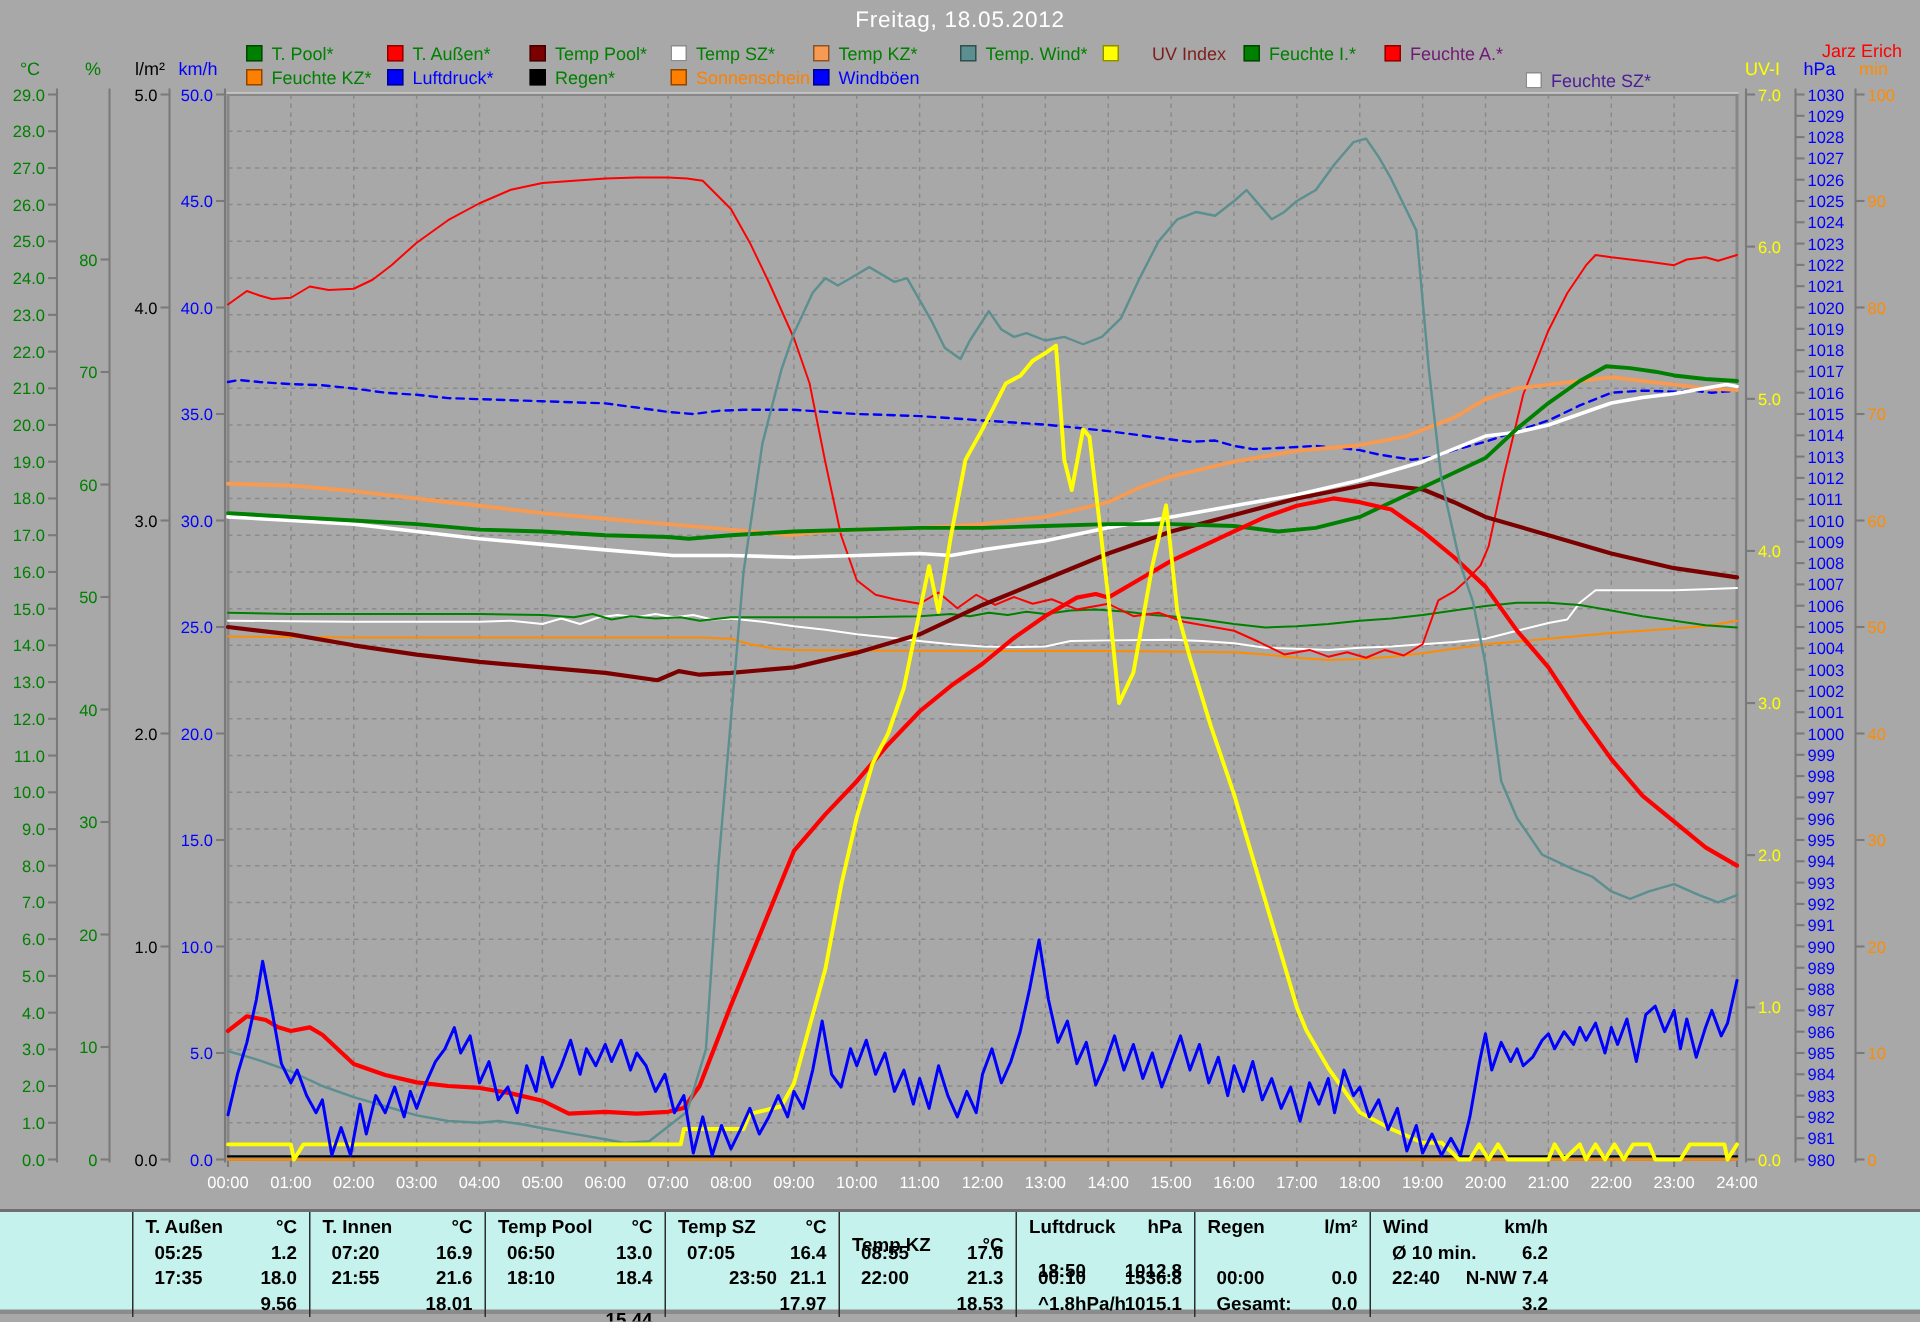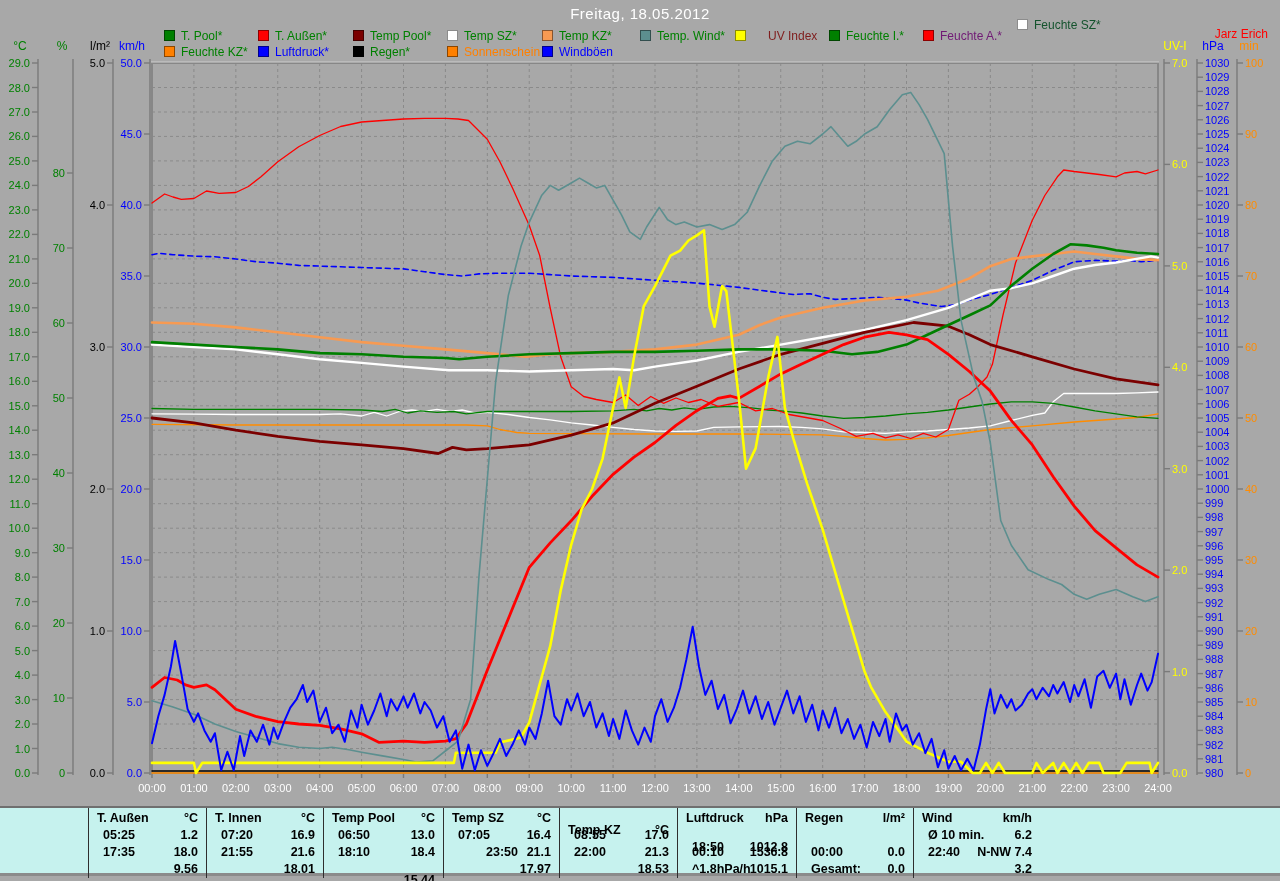--- a/index.html
+++ b/index.html
@@ -56,21 +56,21 @@
         <span>UV Index</span>
       </div>
       <div class="legend-item" style="left: 829px; top: 29px; color: rgb(0, 128, 0);">
         <span class="legend-swatch" style="background: rgb(0, 128, 0);"></span>
         <span>Feuchte I.*</span>
       </div>
       <div class="legend-item" style="left: 923px; top: 29px; color: #701a75;">
         <span class="legend-swatch" style="background: rgb(255, 0, 0);"></span>
         <span>Feuchte A.*</span>
       </div>
-      <div class="legend-item" style="left: 1017px; top: 18px; color: #14532d;">
+      <div class="legend-item" style="left: 1017px; top: 47px; color: #4c1d95;">
         <span class="legend-swatch" style="background: rgb(255, 255, 255);"></span>
         <span>Feuchte SZ*</span>
       </div>
       <div class="legend-item" style="left: 164px; top: 45px; color: rgb(0, 128, 0);">
         <span class="legend-swatch" style="background: rgb(255, 128, 0);"></span>
         <span>Feuchte KZ*</span>
       </div>
       <div class="legend-item" style="left: 258px; top: 45px; color: rgb(0, 0, 255);">
         <span class="legend-swatch" style="background: rgb(0, 0, 255);"></span>
         <span>Luftdruck*</span>

